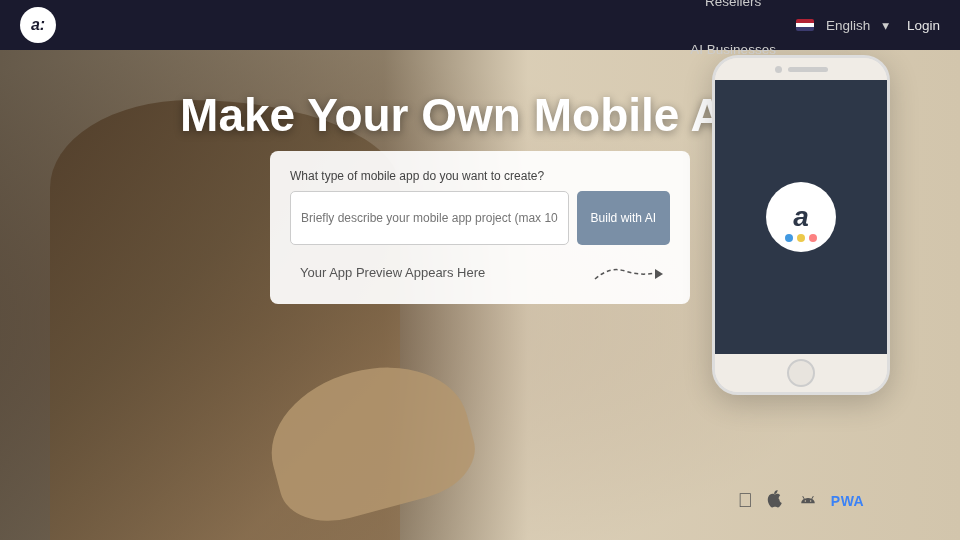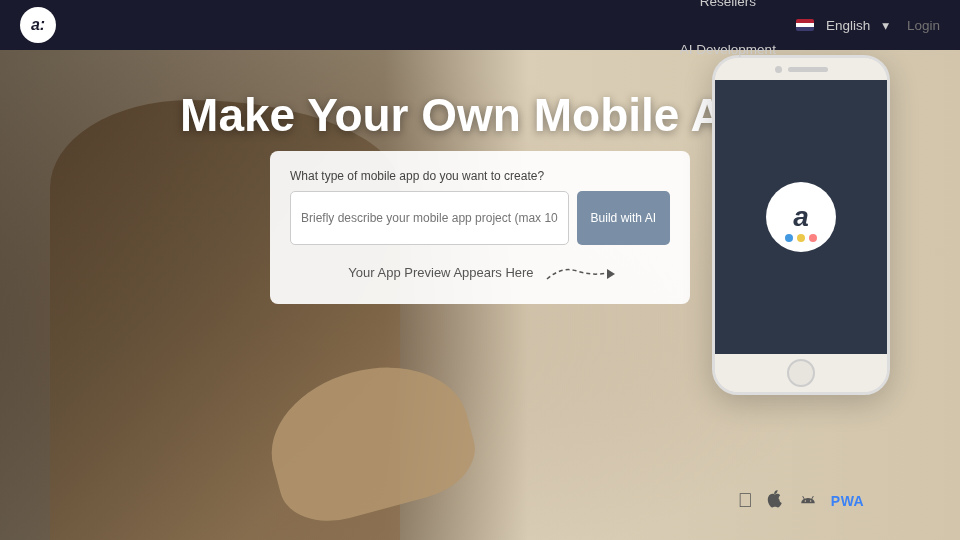--- a/index.html
+++ b/index.html
@@ -55,21 +55,21 @@
       cursor: pointer;
     }
     .flag-icon {
       width: 18px;
       height: 12px;
       background: linear-gradient(to bottom, #b22234 0%, #b22234 33%, #fff 33%, #fff 66%, #3c3b6e 66%);
       border-radius: 2px;
       display: inline-block;
     }
     .nav-login {
-      color: #737373;
+      color: #e5e5e5;
       font-size: 13.5px;
       margin-left: 10px;
       cursor: pointer;
     }
 
     
     .hero {
       position: absolute;
       top: 0; left: 0; right: 0; bottom: 0;
       display: flex;
@@ -187,21 +187,21 @@
       padding: 20px 14px;
       font-size: 12px;
       cursor: pointer;
       white-space: nowrap;
     }
 
     
     .preview-area {
       display: flex;
       align-items: center;
-      justify-content: center;
+      justify-content: space-between;
       margin-top: 14px;
       padding-left: 10px;
       gap: 8px;
     }
     .preview-text {
       font-size: 13px;
       color: #555;
     }
     .arrow-svg {
       margin-top: 2px;
@@ -325,21 +325,21 @@
   <div class="logo-wrap">
     <div class="logo-icon">
       <span>a:</span>
     </div>
   </div>
   <ul class="nav-links">
     <li>
       <a href="#">Resellers</a>
     </li>
     <li>
-      <a href="#">AI Development</a>
+      <a href="#">AI Businesses</a>
     </li>
   </ul>
   <div class="nav-english" style="margin-left:20px;">
     <span class="flag-icon"></span>
     <span>English</span>
     <span>▾</span>
   </div>
   <div class="nav-login" style="margin-left:18px;">
     <span>Login</span>
   </div>

